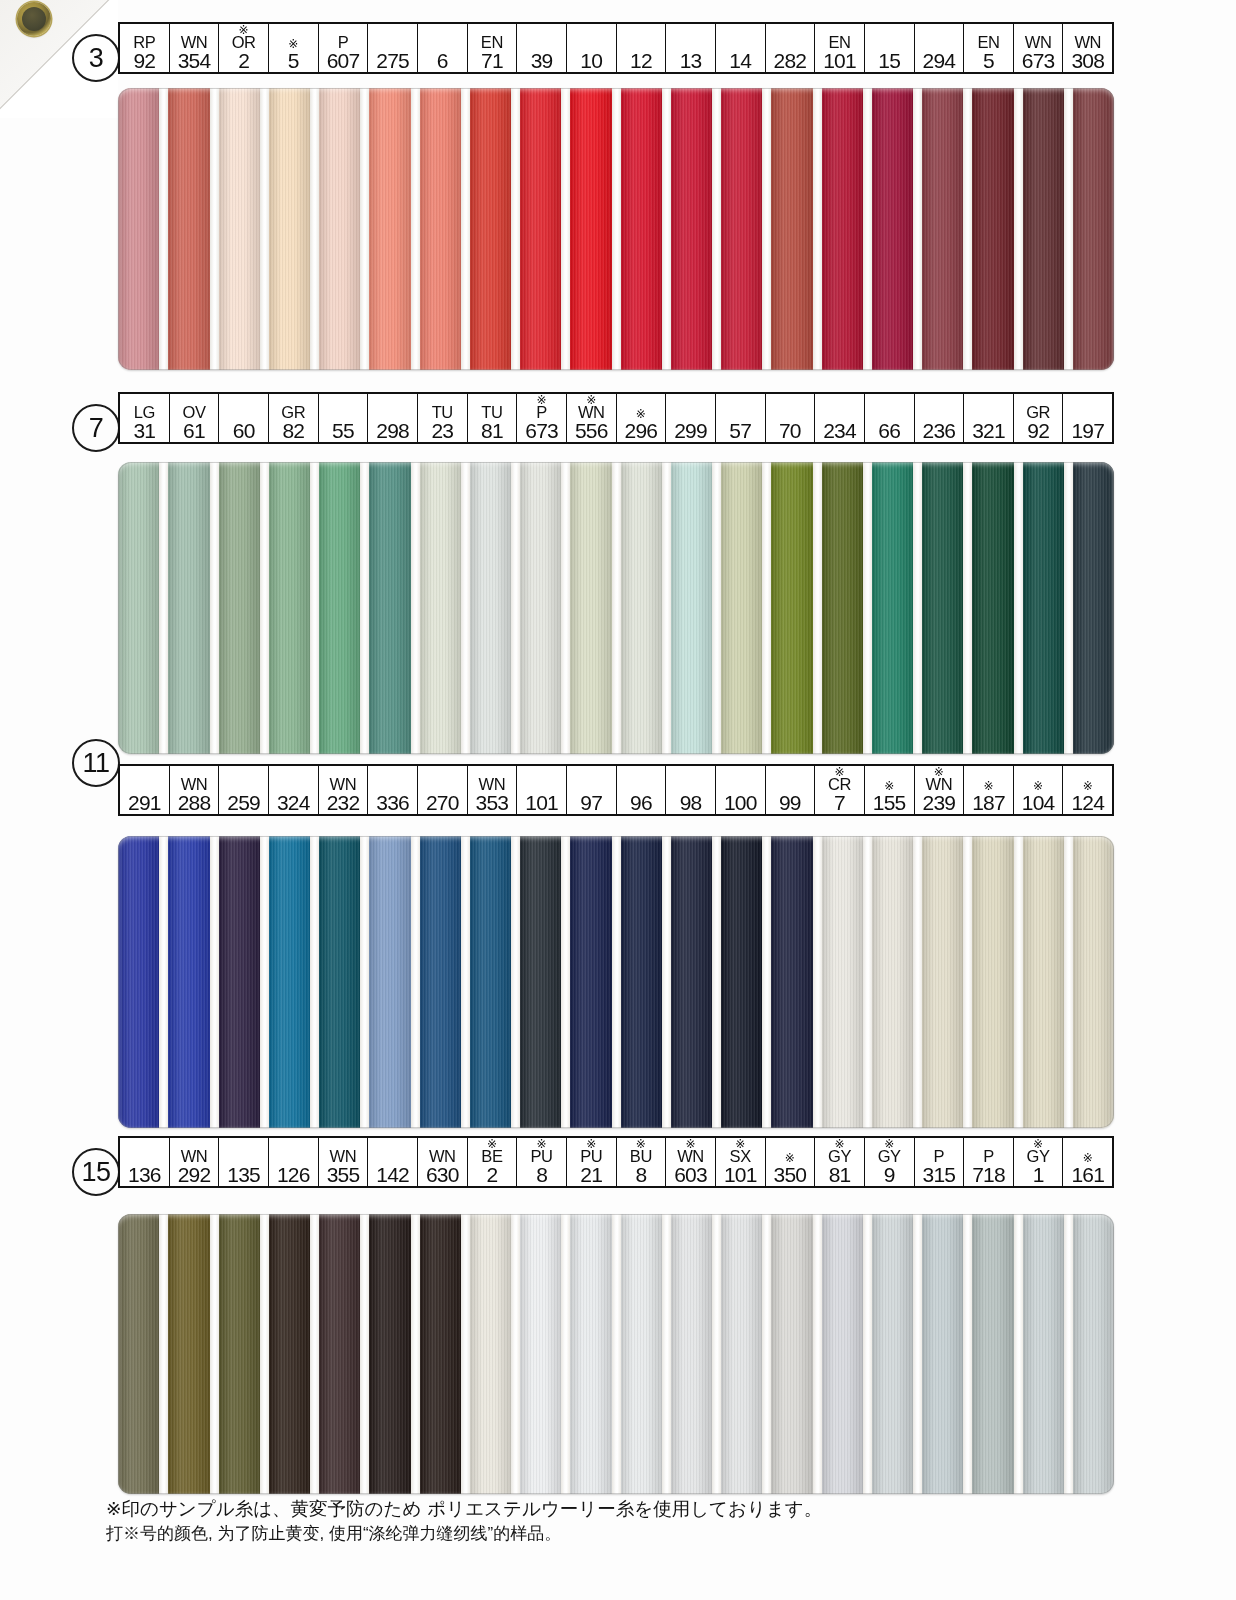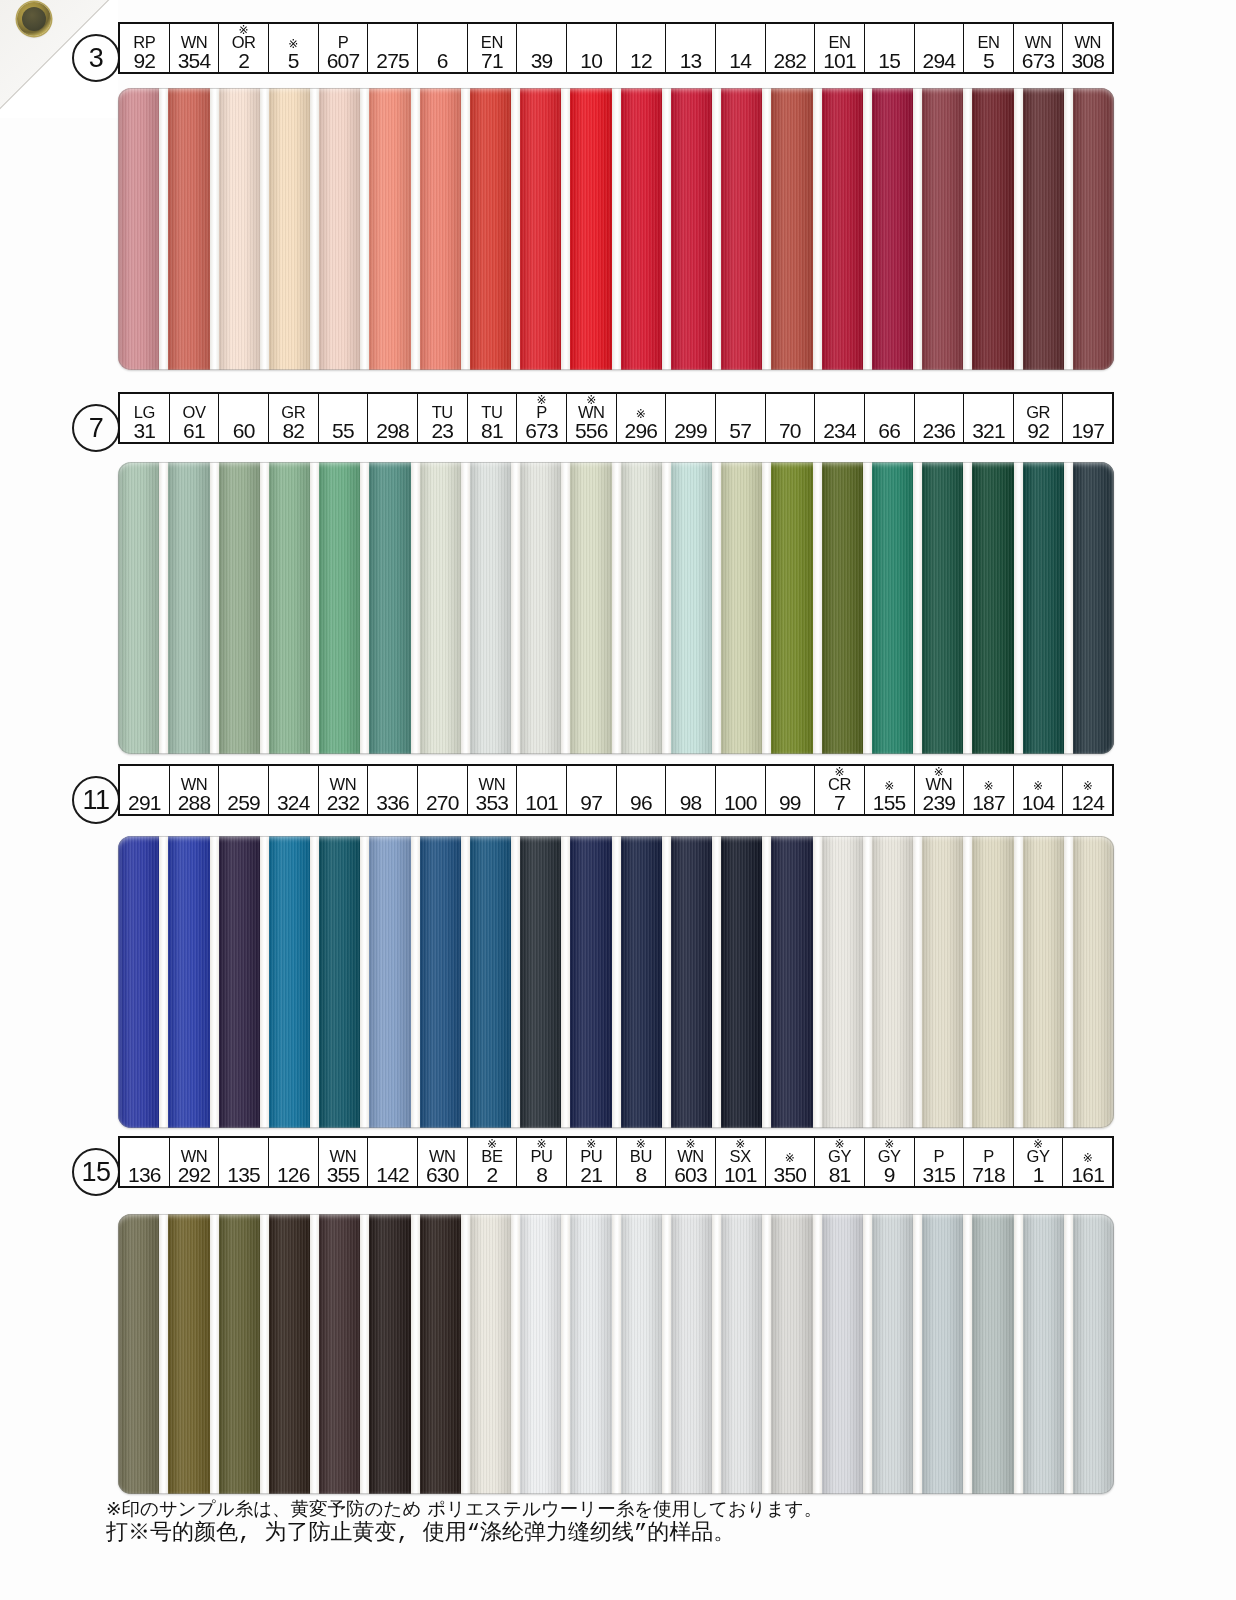--- a/index.html
+++ b/index.html
@@ -126,22 +126,22 @@
   .note-jp{
     font-size:18.5px;color:#141414;line-height:25px;
     font-family:"DejaVu Sans",sans-serif;letter-spacing:0px;
     white-space:nowrap;
   }
   .note-en{
     font-size:16.4px;color:#141414;line-height:24px;letter-spacing:-0.25px;
     white-space:nowrap;
   }
   .note-cn{
-    font-size:22px;color:#141414;line-height:25px;
-    font-family:Liberation Mono, monospace;white-space:nowrap;
+    font-size:17px;color:#141414;line-height:25px;
+    font-family:Liberation Sans, sans-serif;white-space:nowrap;
   }
 </style>
 </head>
 <body>
 
 <div id="page">
 
   <div id="corner-fold"></div>
   <div id="grommet"></div>
 
@@ -434,21 +434,21 @@
           <div class="gap"></div>
           <div class="sw" title="321" style="background: rgb(15, 69, 47);"></div>
           <div class="gap"></div>
           <div class="sw" title="GR 92" style="background: rgb(14, 74, 65);"></div>
           <div class="gap"></div>
           <div class="sw" title="197" style="background: rgb(34, 51, 60);"></div>
           <div class="panel-edge"></div>
         </div>
       </div>
       <div class="row-block" style="top: 0px;">
-        <div class="row-num" style="top: 776px;">11</div>
+        <div class="row-num" style="top: 739px;">11</div>
         <div class="label-table" style="top: 764px;">
           <div class="lcell">
             <div class="star hide">※</div>
             <div class="pfx hide"></div>
             <div class="num">291</div>
           </div>
           <div class="lcell">
             <div class="star hide">※</div>
             <div class="pfx">WN</div>
             <div class="num">288</div>

